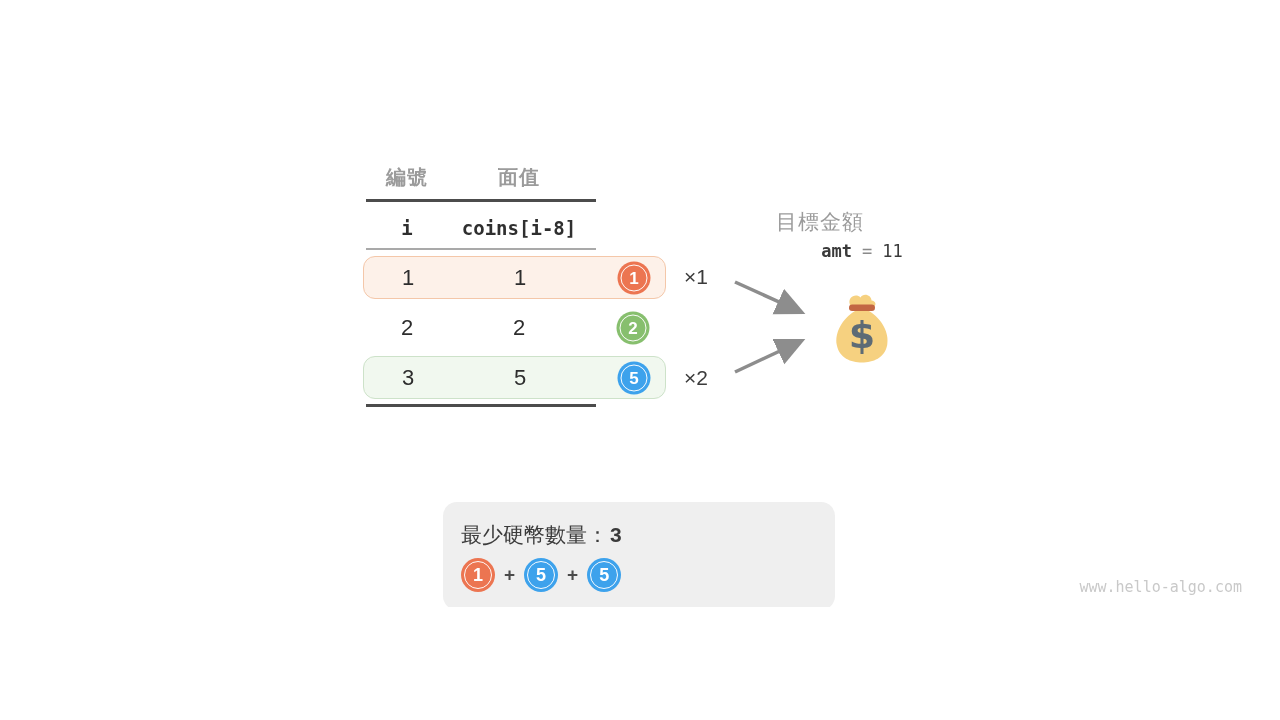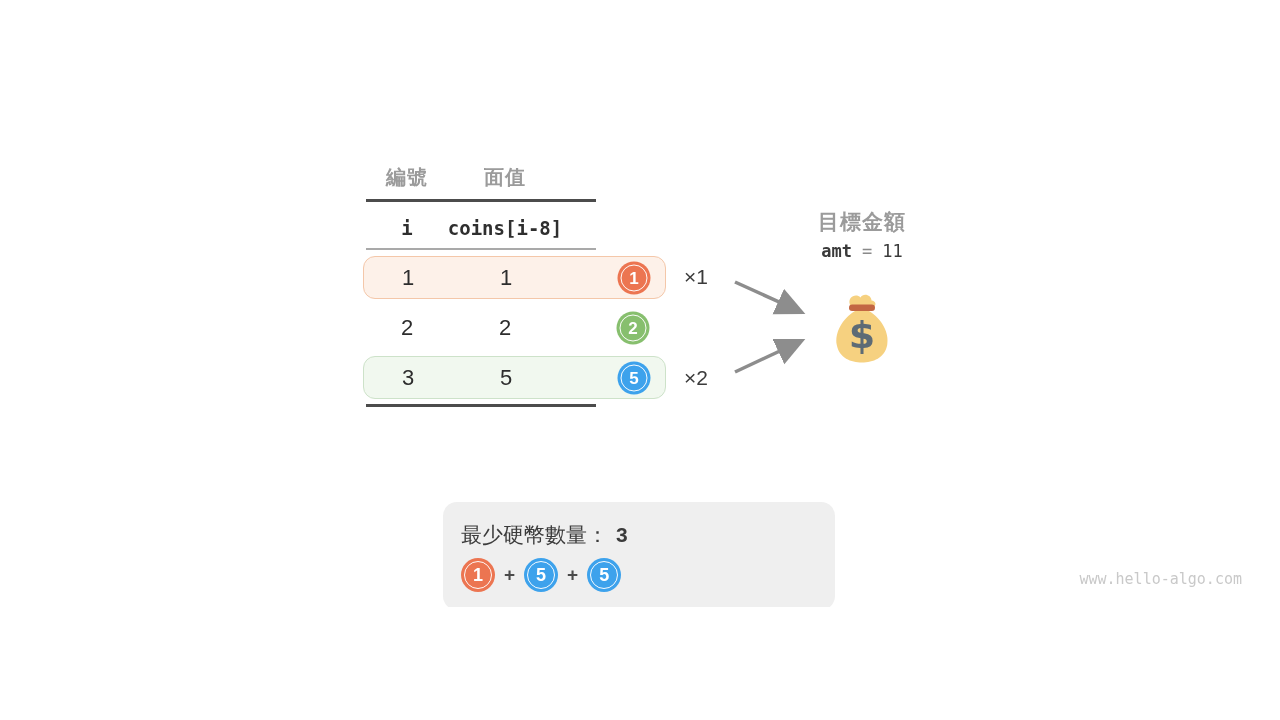--- a/index.html
+++ b/index.html
@@ -4,21 +4,21 @@
 <style>
   html,body{margin:0;padding:0;background:#ffffff;}
   .canvas{
     position:relative;width:1280px;height:607px;background:#ffffff;overflow:hidden;
     font-family:"Liberation Sans","DejaVu Sans",sans-serif;color:#3b3b3b;
   }
   
   .trow{position:absolute;left:363px;width:303px;height:43px;}
   .cell{position:absolute;top:50%;transform:translate(-50%,-50%);white-space:nowrap;}
   .c1{left:44px;}
-  .c2{left:142px;}
+  .c2{left:156px;}
   .c3{left:270px;}
   .hdr-cn .cell{font-weight:bold;font-size:20px;color:#9b9b9b;letter-spacing:1px;}
   .hdr-code .cell{font-family:"DejaVu Sans Mono","Liberation Mono",monospace;font-weight:bold;font-size:19px;color:#2f2f2f;}
   .num{font-size:22px;color:#2d2d2d;}
   .hline{position:absolute;height:2px;}
   .hline.dark{background:#4c4c4c;height:3px;}
   .hline.light{background:#a9a9a9;}
   .row-hl{border-radius:12px;border:1.5px solid transparent;box-sizing:border-box;}
   .row-hl-orange{background:#fdf1e9;border-color:#f4c7a9;}
   .row-hl-green{background:#f1f8ef;border-color:#cde2c9;}
@@ -26,36 +26,36 @@
   .coin{position:relative;display:inline-flex;align-items:center;justify-content:center;
         border-radius:50%;color:#ffffff;font-weight:bold;flex:none;}
   .coin::after{content:"";position:absolute;inset:3px;border:1.6px solid rgba(255,255,255,.95);border-radius:50%;}
   .coin-33{width:33px;height:33px;font-size:17px;}
   .coin-34{width:34px;height:34px;font-size:18px;}
   .coin .cn{position:relative;z-index:1;line-height:1;}
   
   .mult{position:absolute;font-size:21px;color:#3b3b3b;transform:translate(0,-50%);white-space:nowrap;}
   .arrows{position:absolute;left:725px;top:268px;}
   
-  .target-label{position:absolute;left:776px;top:208px;width:172px;text-align:center;
-    font-weight:bold;font-size:21px;color:#9b9b9b;letter-spacing:1px;}
+  .target-label{position:absolute;left:776px;top:208px;width:172px;text-align:left;
+    font-weight:normal;font-size:21px;color:#9b9b9b;letter-spacing:1px;}
   .target-eq{position:absolute;left:776px;top:241px;width:172px;text-align:center;
     font-family:"DejaVu Sans Mono","Liberation Mono",monospace;font-size:17px;color:#3a3a3a;}
   .target-eq .var{font-weight:bold;}
   .target-eq .eq{color:#8a8a8a;margin:0 10px;}
   .moneybag{position:absolute;left:830px;top:291px;}
   
   .result-box{position:absolute;left:443px;top:502px;width:392px;height:108px;
     background:#efefef;border-radius:14px;box-sizing:border-box;padding:13px 0 0 18px;}
   .result-line{display:flex;align-items:center;height:40px;font-size:21px;color:#3b3b3b;}
-  .result-line .lbl{margin-right:8px;}
+  .result-line .lbl{margin-right:2px;}
   .result-line .val{font-weight:bold;}
   .result-line .plus{margin:0 9px;font-size:19px;color:#4a4a4a;font-weight:bold;}
   
-  .watermark{position:absolute;right:38px;bottom:19px;
+  .watermark{position:absolute;right:38px;bottom:11px;
     font-family:"DejaVu Sans Mono","Liberation Mono",monospace;font-size:15px;color:#c9c9c9;}
 </style>
 </head>
 <body>
 
 <div class="canvas">
 
   <div class="trow hdr-cn" style="top:155px">
     <span class="cell c1">編號</span>
     <span class="cell c2">面值</span>

